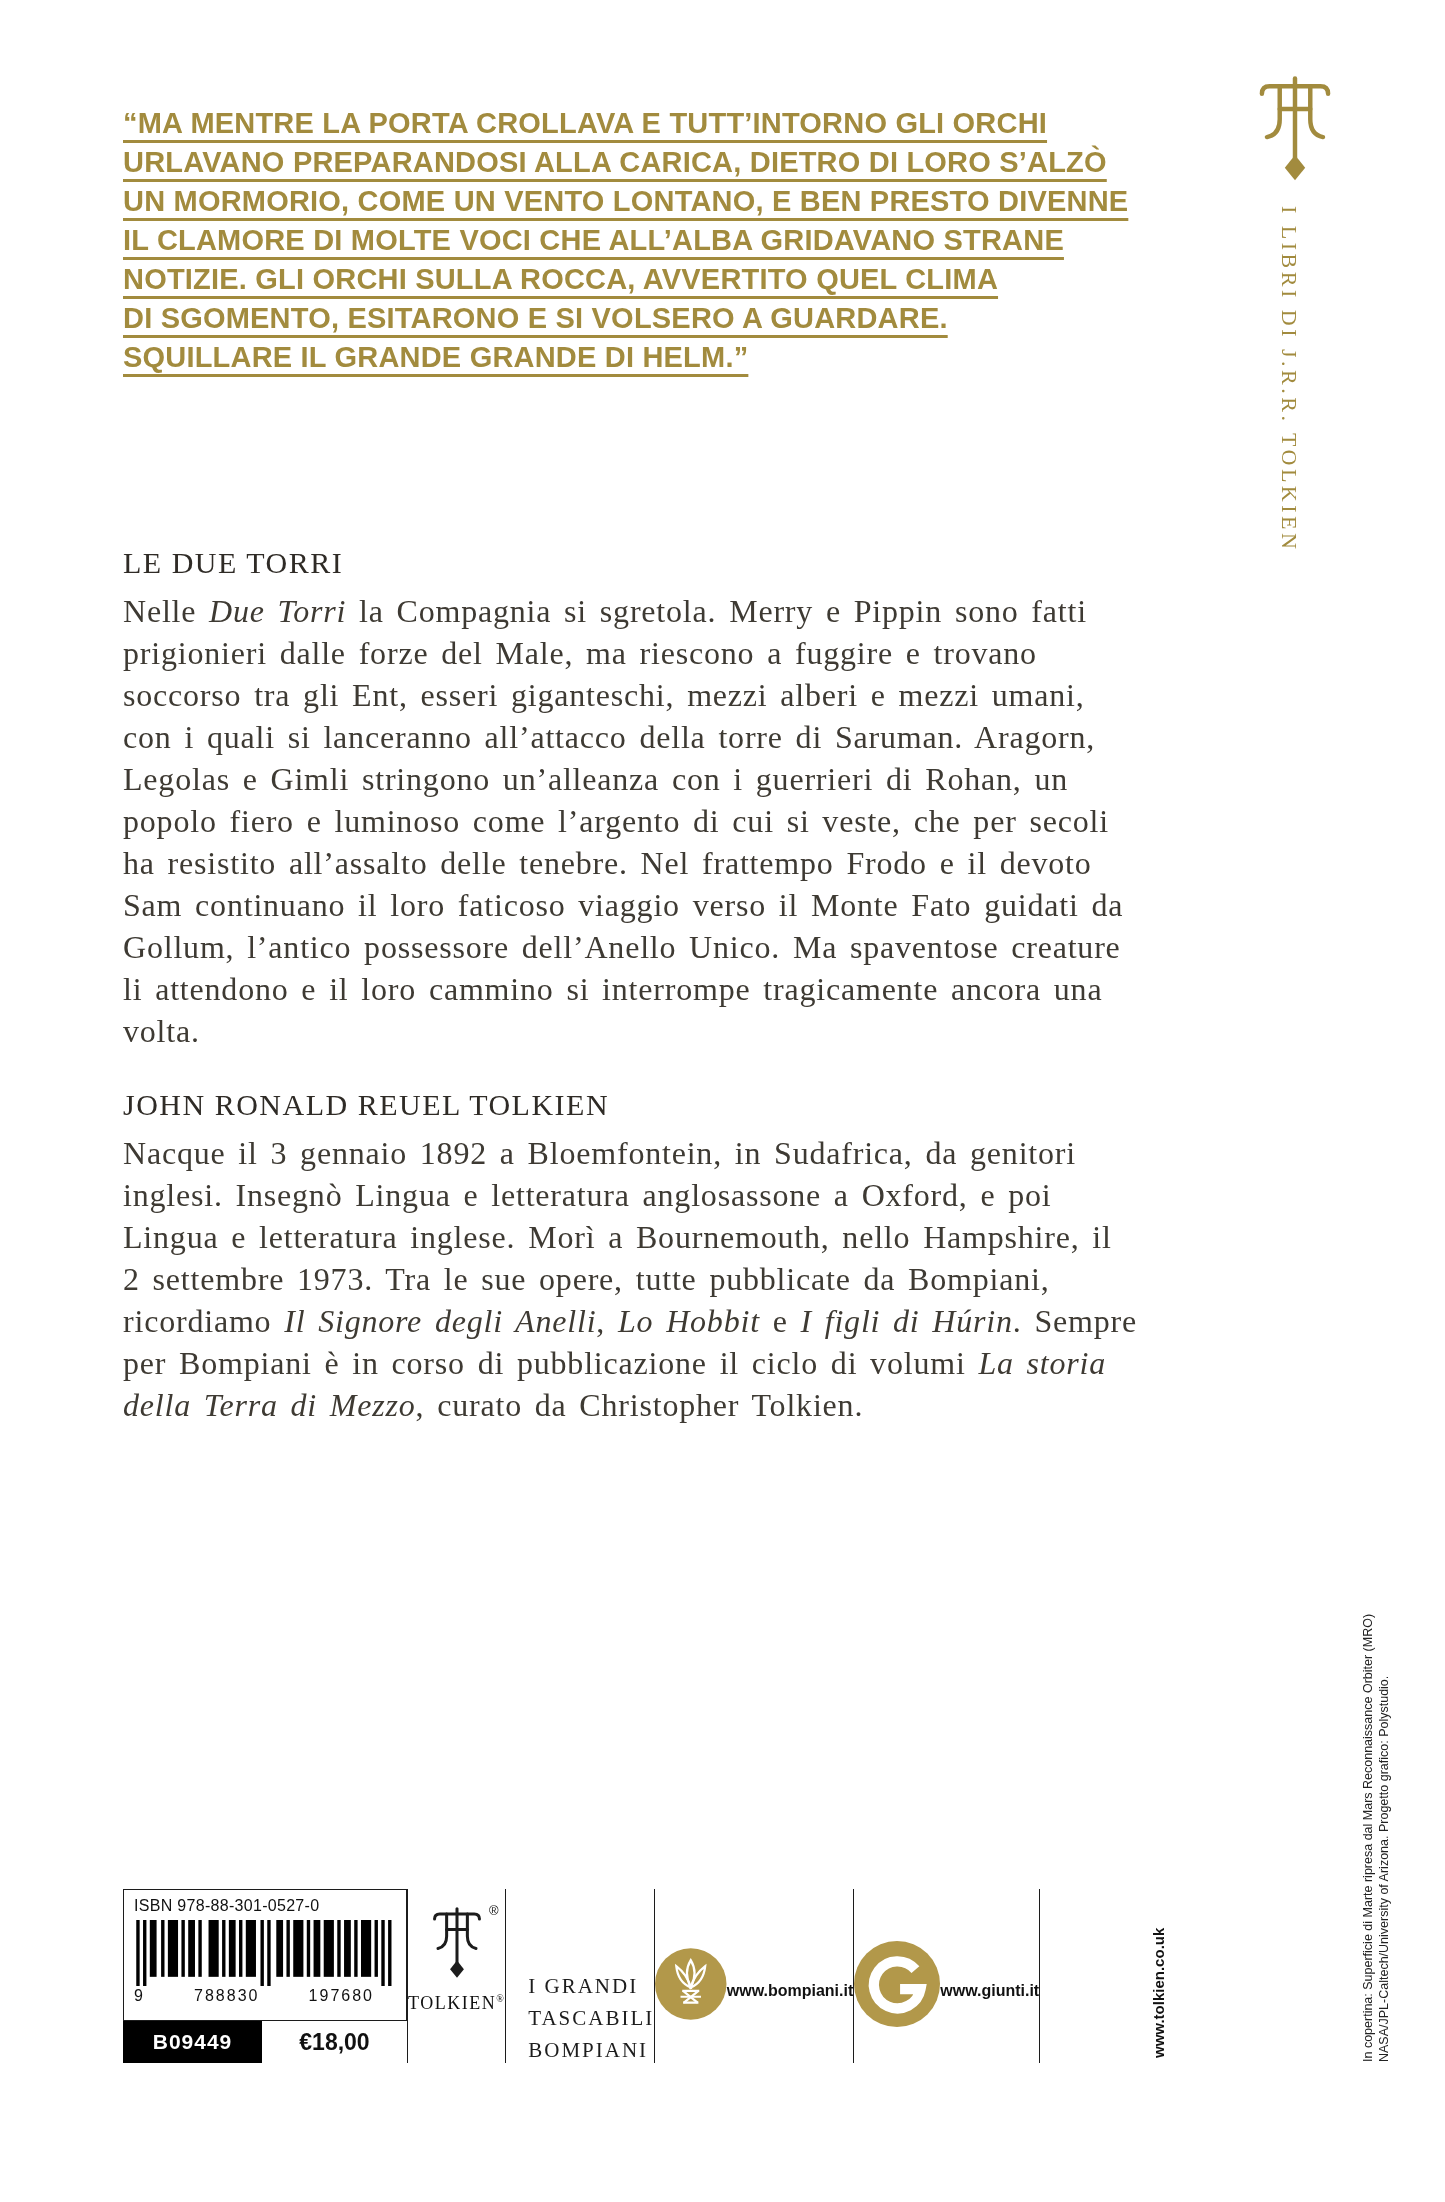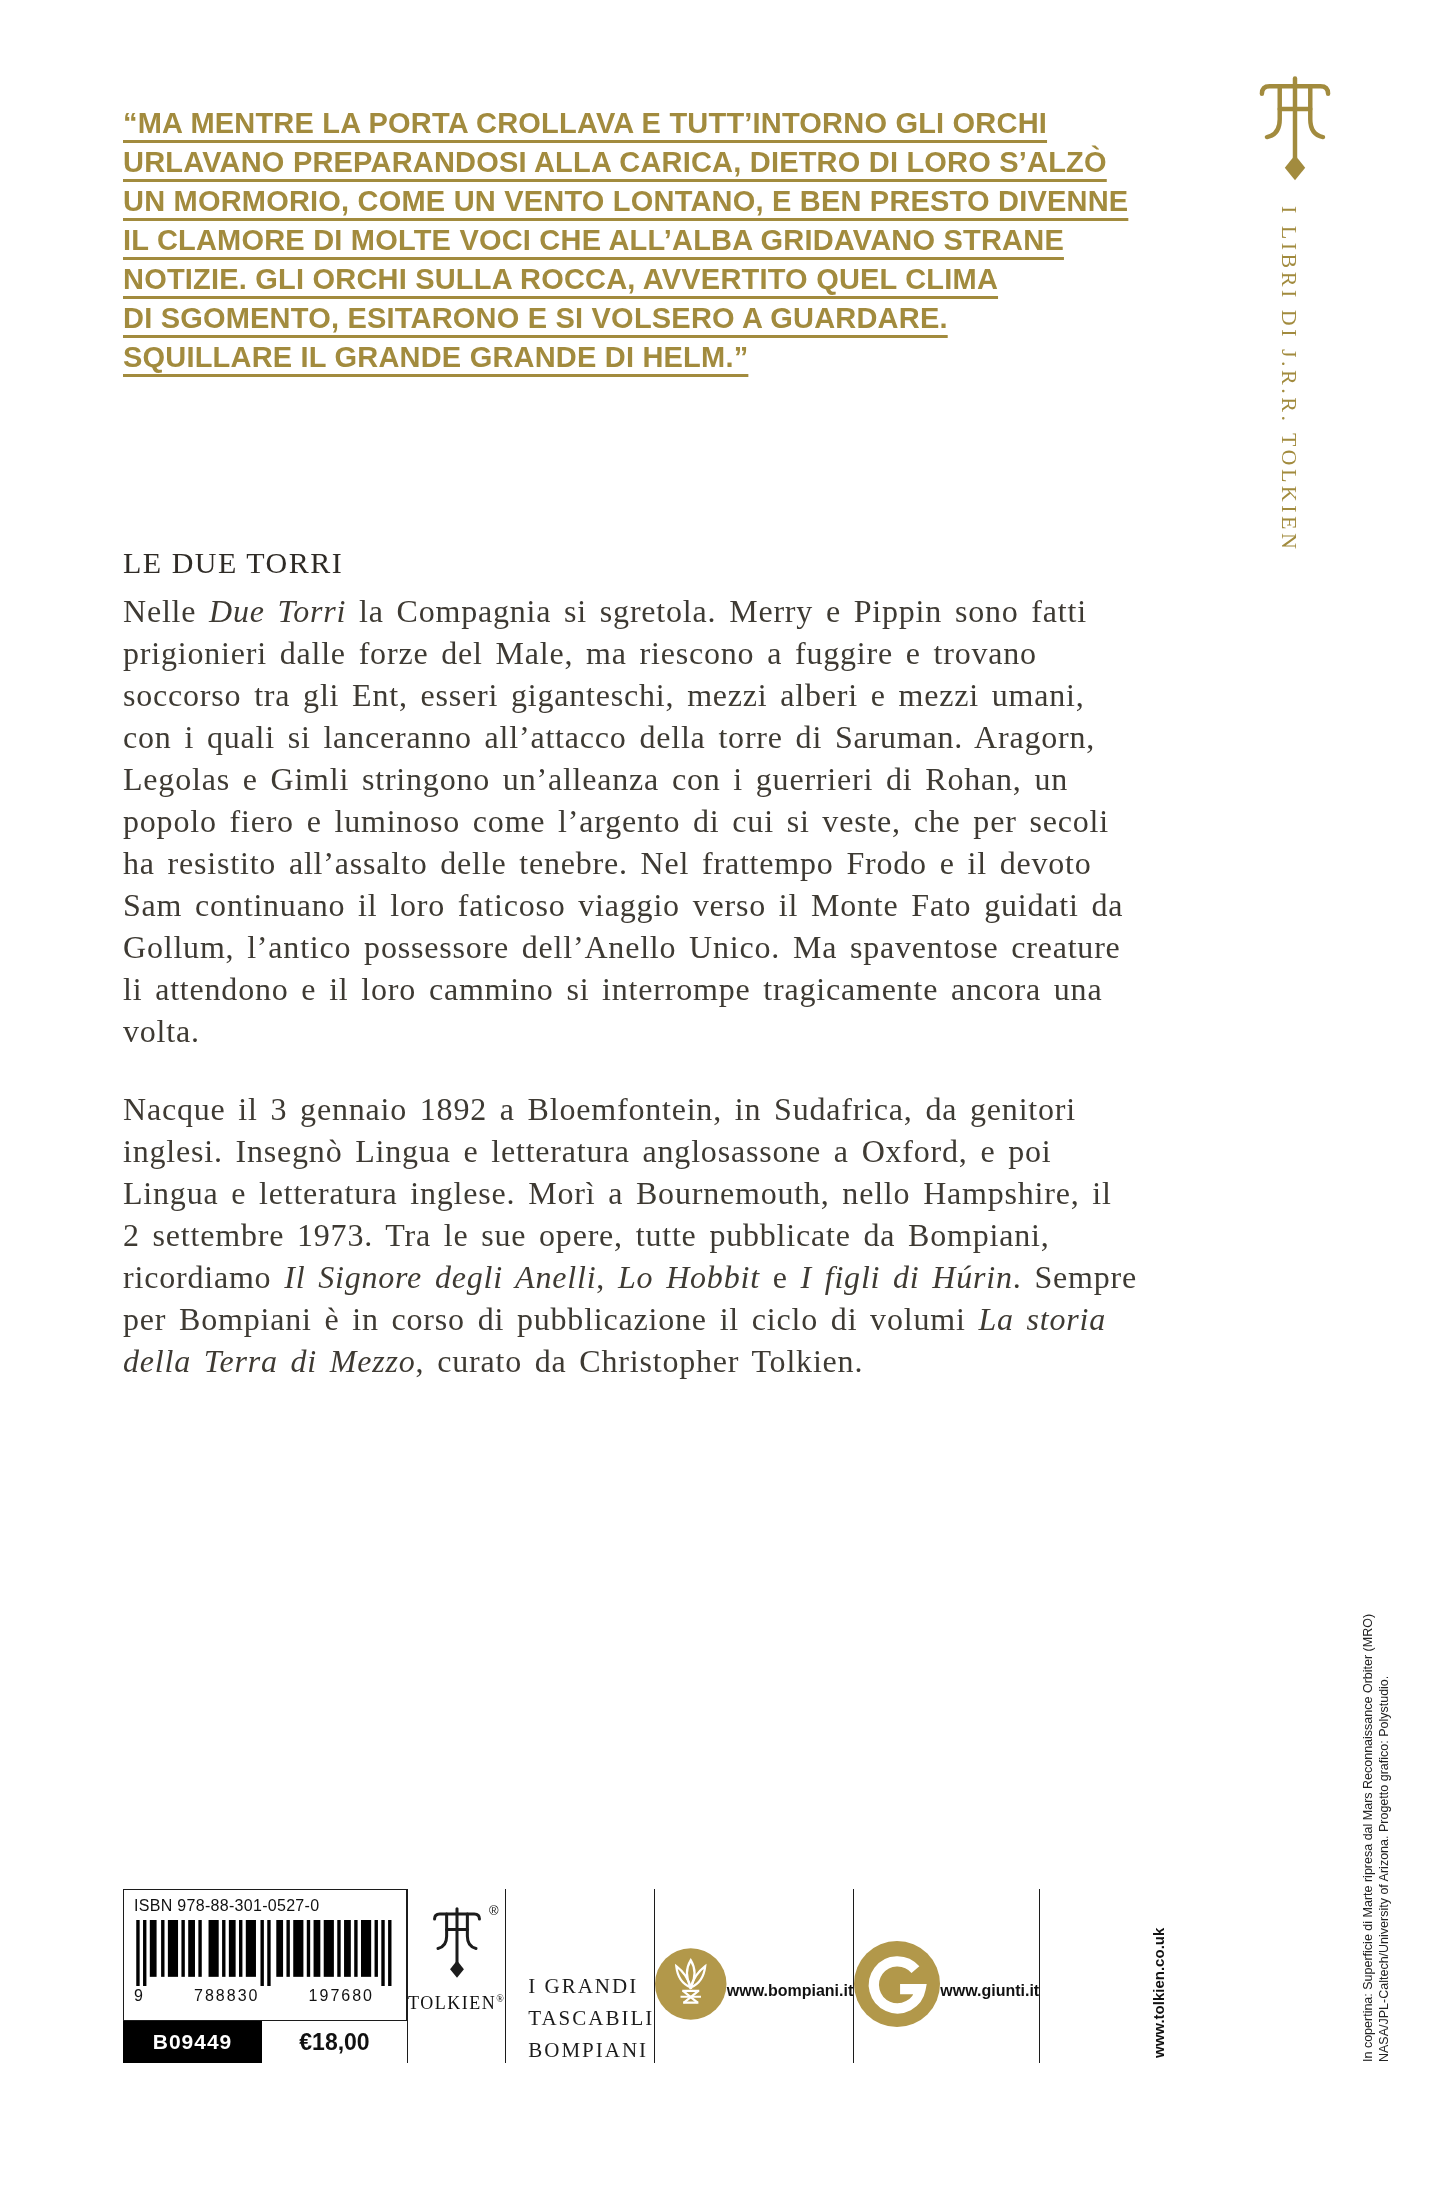--- a/index.html
+++ b/index.html
@@ -137,20 +137,21 @@
       <path d="M30 62 L38 72 L30 82 L22 72 Z" fill="#a28b3e" stroke="none"></path>
     </svg>
   </div>
 
   <div class="spine">I LIBRI DI J.R.R. TOLKIEN</div>
 
   <div class="main">
     <h2>LE DUE TORRI</h2>
     <p><span>Nelle </span><span class="italic">Due Torri</span><span> la Compagnia si sgretola. Merry e Pippin sono fatti prigionieri dalle forze del Male, ma riescono a fuggire e trovano soccorso tra gli Ent, esseri giganteschi, mezzi alberi e mezzi umani, con i quali si lanceranno all’attacco della torre di Saruman. Aragorn, Legolas e Gimli stringono un’alleanza con i guerrieri di Rohan, un popolo fiero e luminoso come l’argento di cui si veste, che per secoli ha resistito all’assalto delle tenebre. Nel frattempo Frodo e il devoto Sam continuano il loro faticoso viaggio verso il Monte Fato guidati da Gollum, l’antico possessore dell’Anello Unico. Ma spaventose creature li attendono e il loro cammino si interrompe tragicamente ancora una volta.</span></p>
 
+    <h2>JOHN RONALD REUEL TOLKIEN</h2>
     <p><span>Nacque il 3 gennaio 1892 a Bloemfontein, in Sudafrica, da genitori inglesi. Insegnò Lingua e letteratura anglosassone a Oxford, e poi Lingua e letteratura inglese. Morì a Bournemouth, nello Hampshire, il 2 settembre 1973. Tra le sue opere, tutte pubblicate da Bompiani, ricordiamo </span><span class="italic">Il Signore degli Anelli</span><span>, </span><span class="italic">Lo Hobbit</span><span> e </span><span class="italic">I figli di Húrin</span><span>. Sempre per Bompiani è in corso di pubblicazione il ciclo di volumi </span><span class="italic">La storia della Terra di Mezzo</span><span>, curato da Christopher Tolkien.</span></p>
   </div>
 
   <div class="footer">
 
     <div class="cell isbn-cell">
       <div class="isbn-box">
         <div class="isbn-label">ISBN 978-88-301-0527-0</div>
         <div class="barcode">
           <svg viewBox="0 0 232 72" preserveAspectRatio="none">

